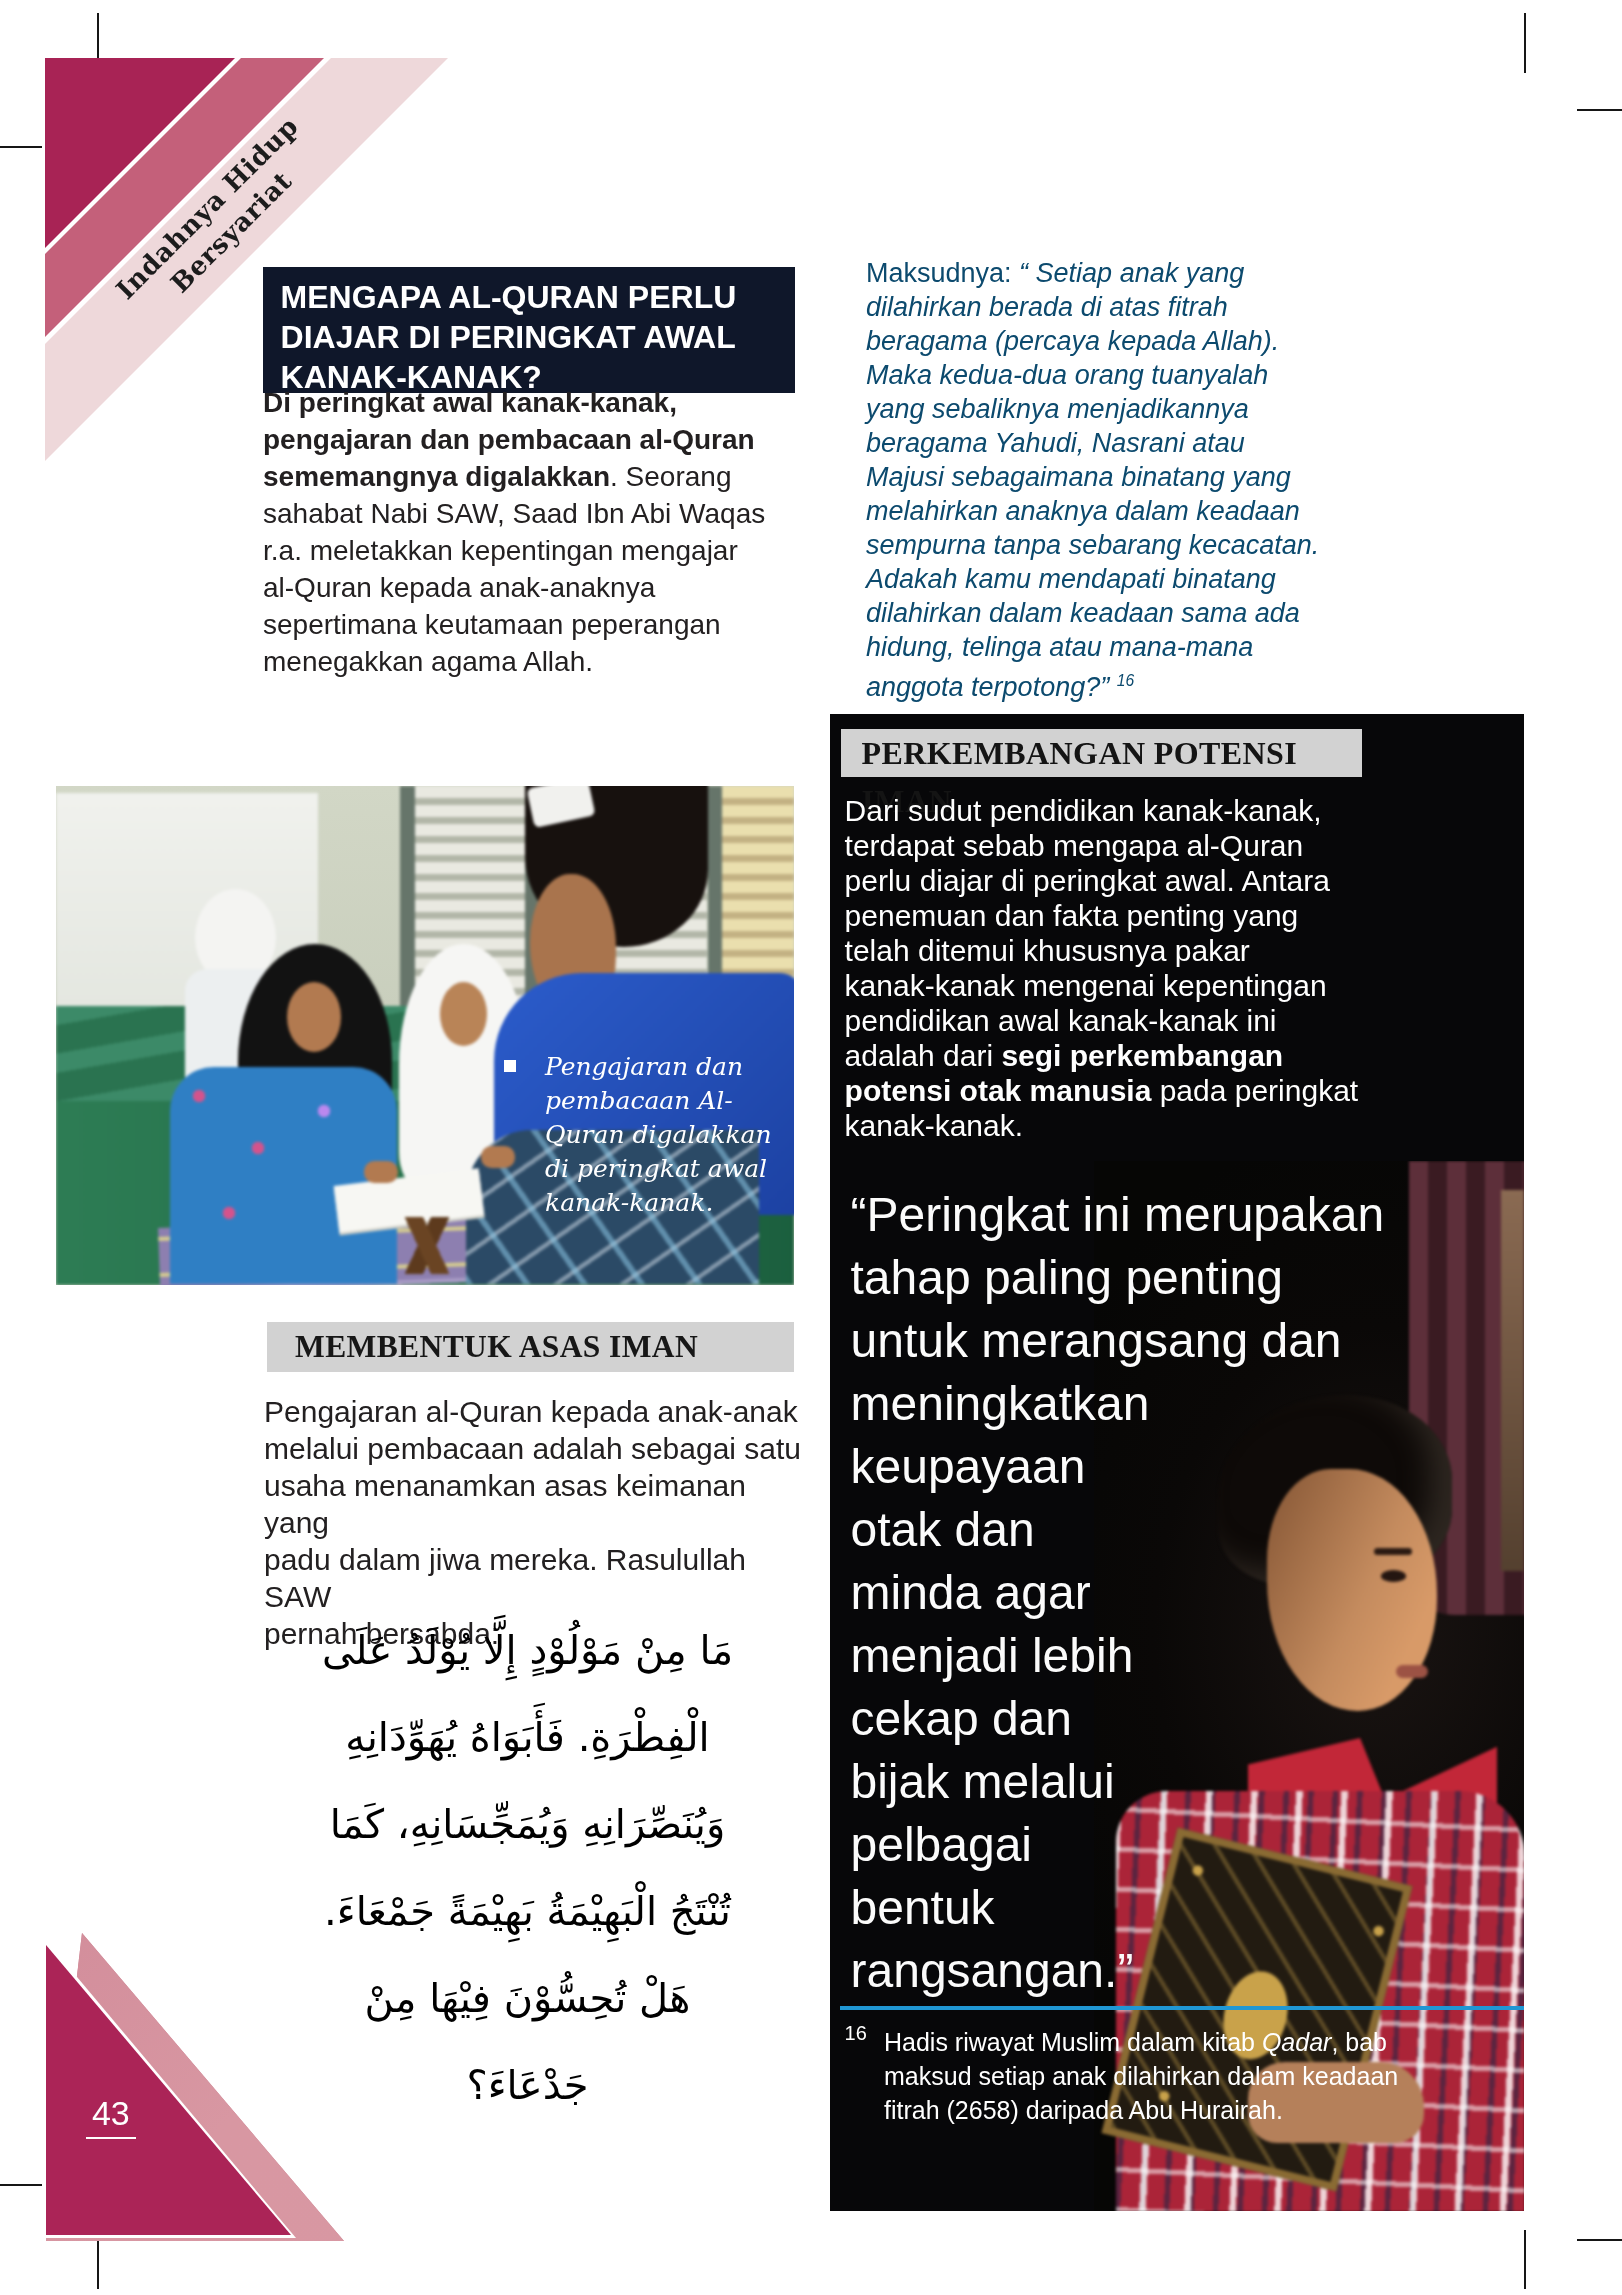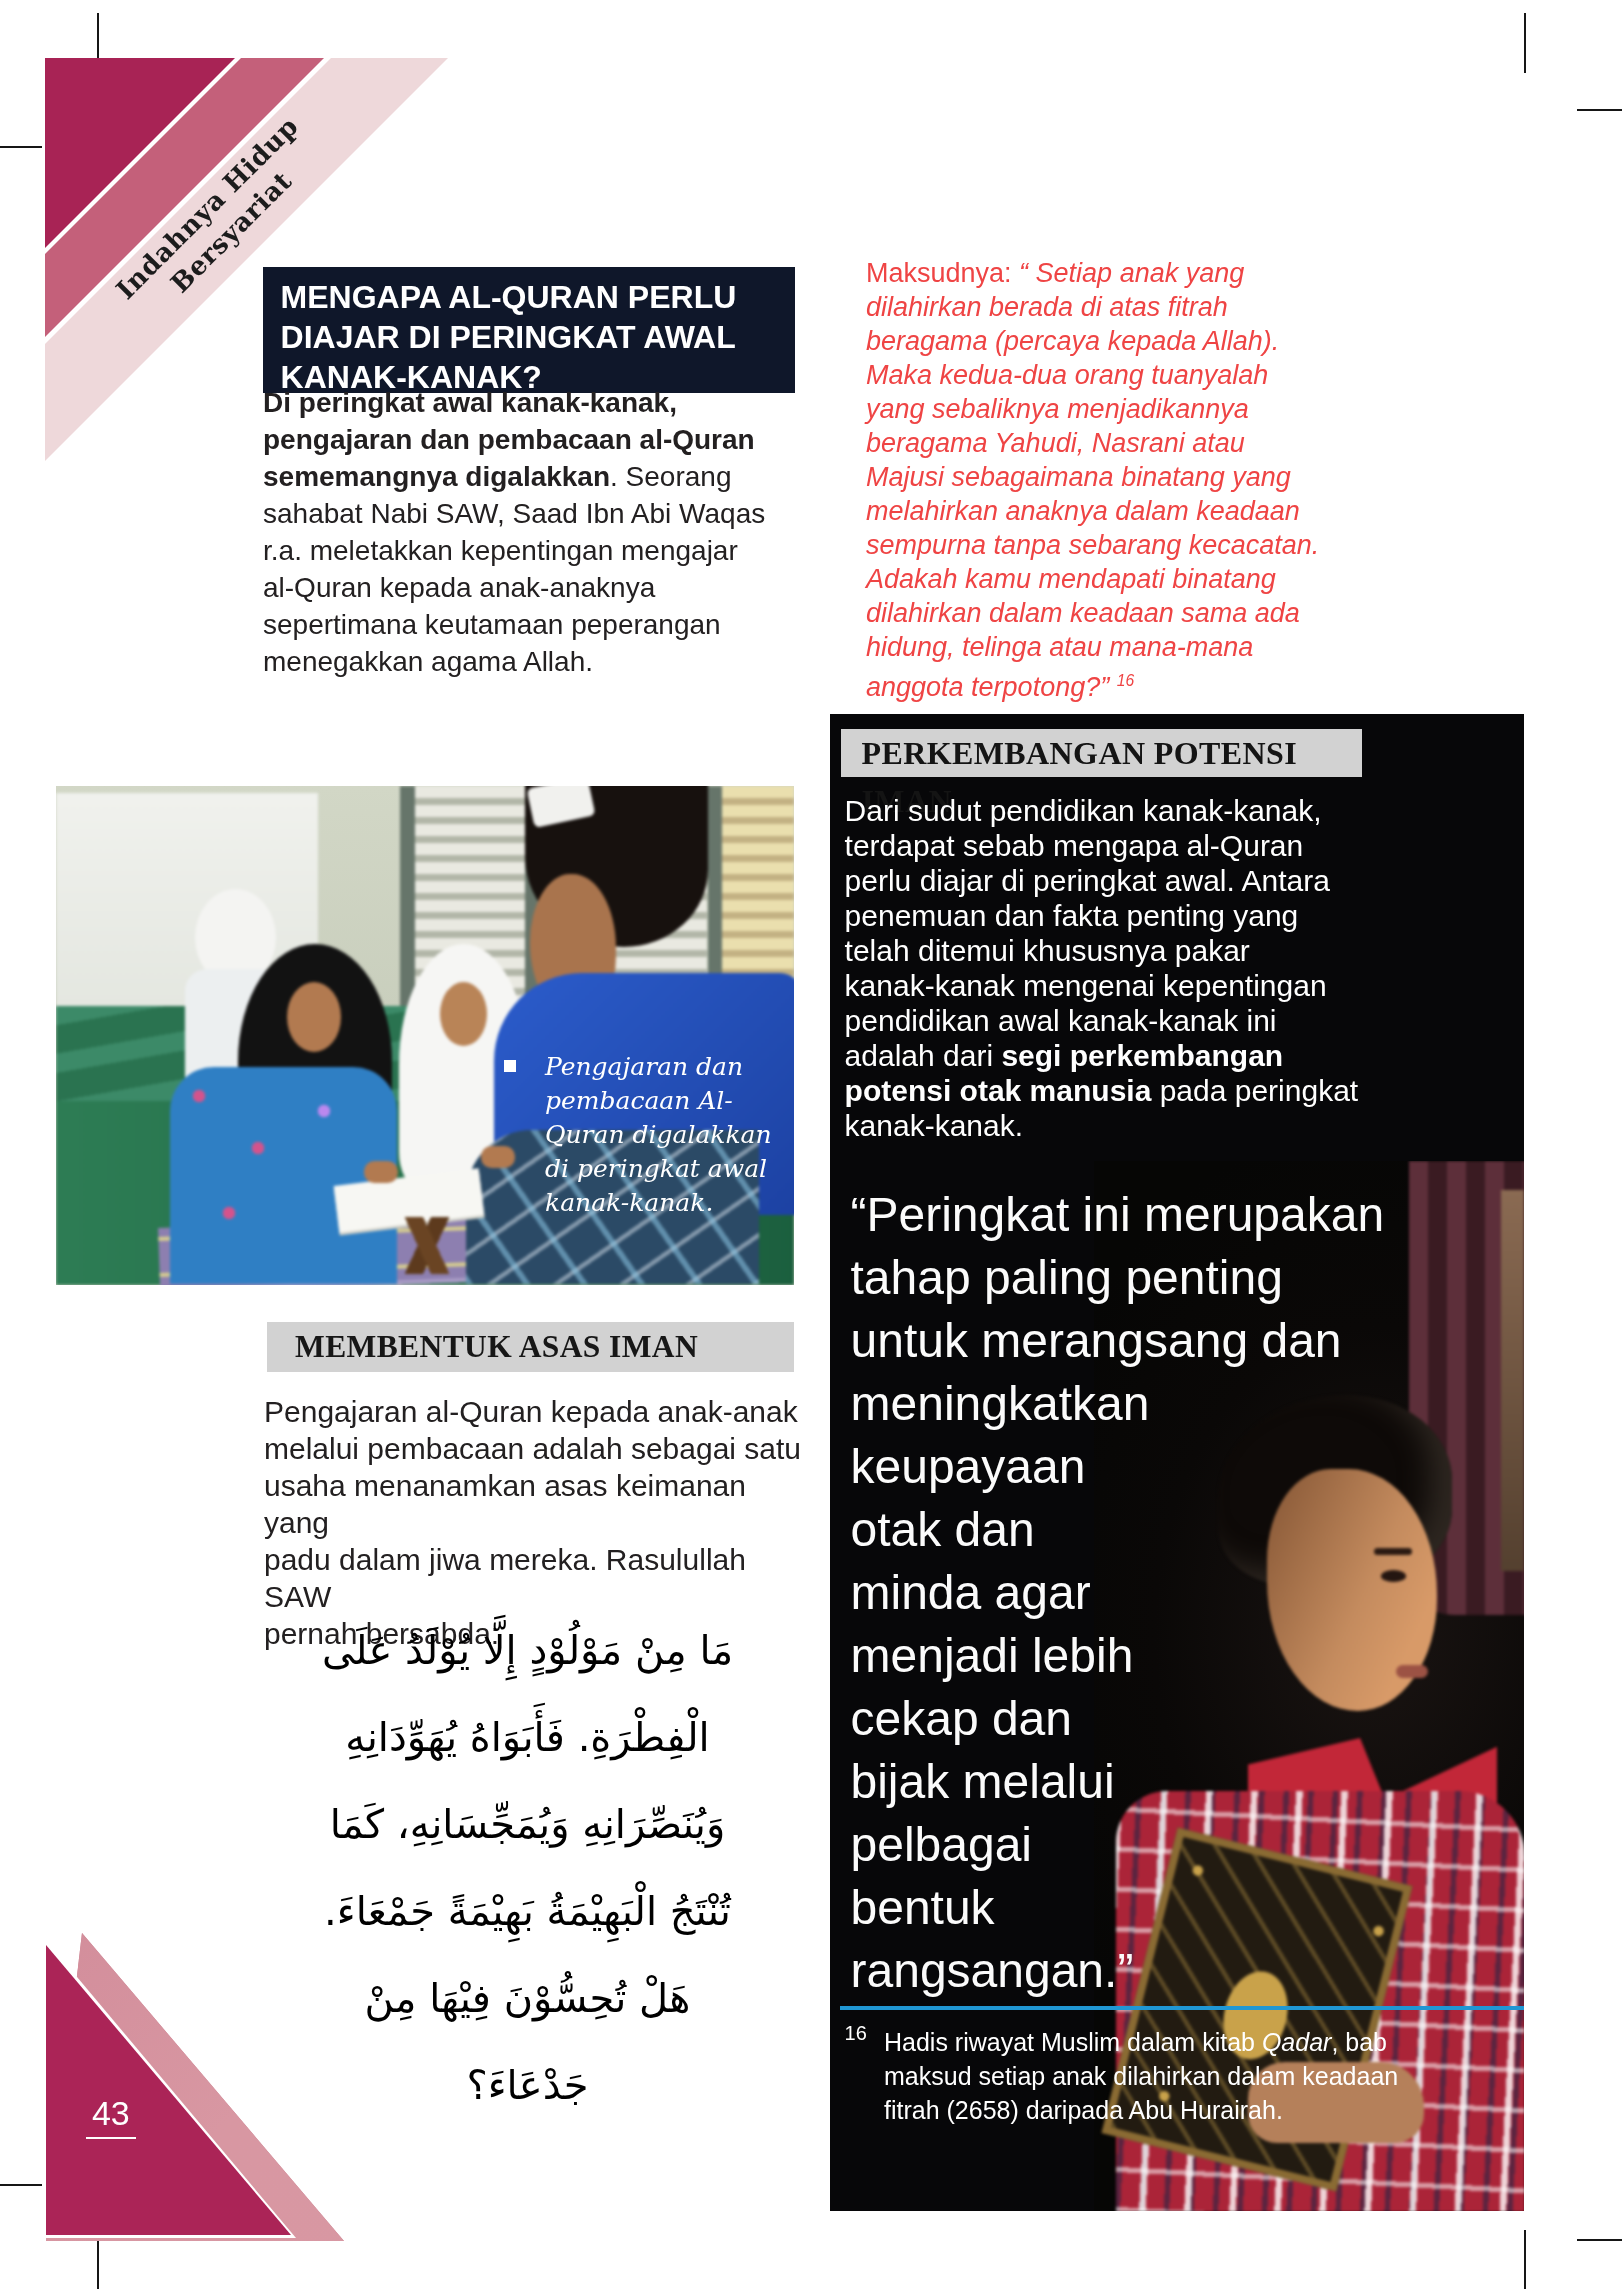--- a/index.html
+++ b/index.html
@@ -85,21 +85,21 @@
 
   
   .bl-pink{background:linear-gradient(135deg,#b65c76,#d897a2 60%,#d898a3);background-color:#c97f8f;
            clip-path:polygon(82px 1933px,344px 2241px,46px 2241px);}
   .bl-white{background:#fff;clip-path:polygon(46px 1940px,296px 2238px,46px 2238px);
             filter:drop-shadow(4.4px 0 5.9px rgba(46,8,22,.35));}
   .bl-maroon{background:#ab2457;clip-path:polygon(46px 1945px,291px 2235px,46px 2235px);}
   .pagenum{left:86px;top:2094px;font-size:34px;color:#fff;border-bottom:2.2px solid #fff;padding:0 5.9px 4.4px;}
 
   
-  .maksud{left:866px;top:256px;width:546px;font-size:27px;line-height:34px;color:#ef4444;}
+  .maksud{left:866px;top:256px;width:546px;font-size:27px;line-height:34px;color:#0c4a6e;}
 
   .panel{left:830px;top:714px;width:694px;height:1497px;background:#070709;overflow:hidden;}
   .panel-header{left:11px;top:15.4px;width:521px;height:48px;background:#d2d2d2;color:#141414;
                 font-family:"Liberation Serif",serif;font-weight:700;font-size:32px;line-height:48px;
                 padding-left:20.5px;box-sizing:border-box;letter-spacing:0.4px;}
   .panel-body{left:14.6px;top:79px;width:670px;font-size:30px;line-height:35px;color:#ffffff;}
   .quote{left:20.5px;top:469px;width:663px;font-size:48px;font-weight:300;line-height:63px;color:#fbfbfb;z-index:5;}
   .rule{left:10.3px;top:1292px;width:684px;height:3.7px;background:#2097d4;}
   .fn-marker{left:14.6px;top:1308px;font-size:20px;color:#fff;}
   .fn-text{left:54px;top:1311px;width:647px;font-size:25px;line-height:34px;color:#fff;}

